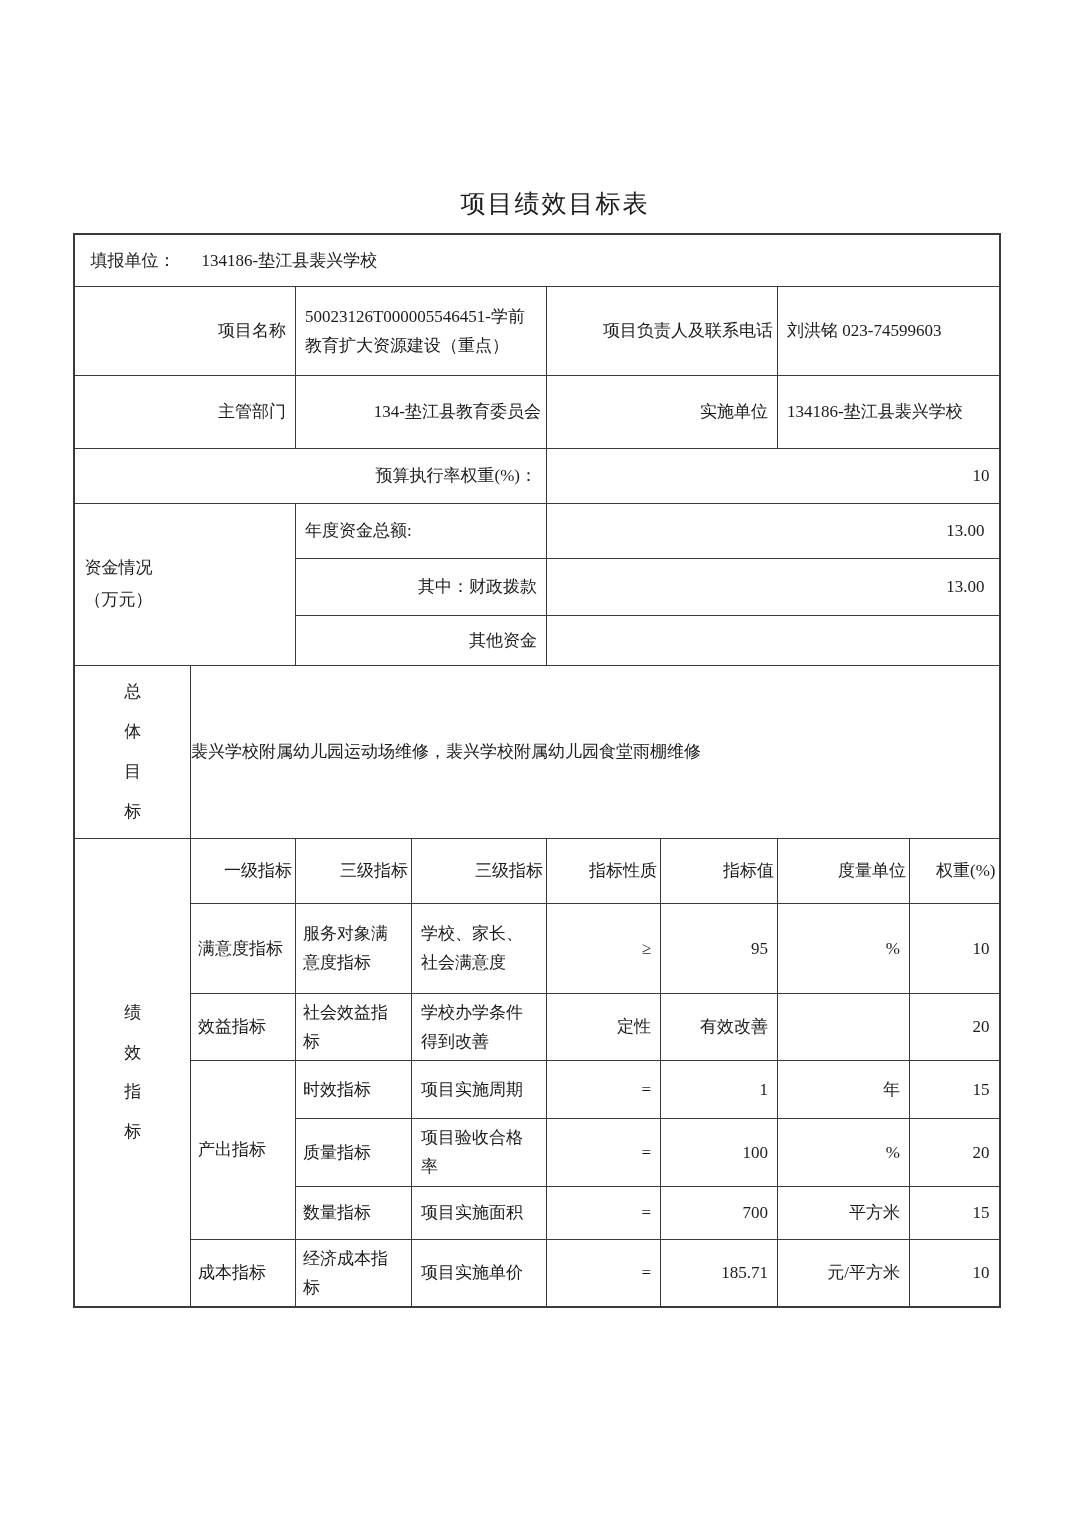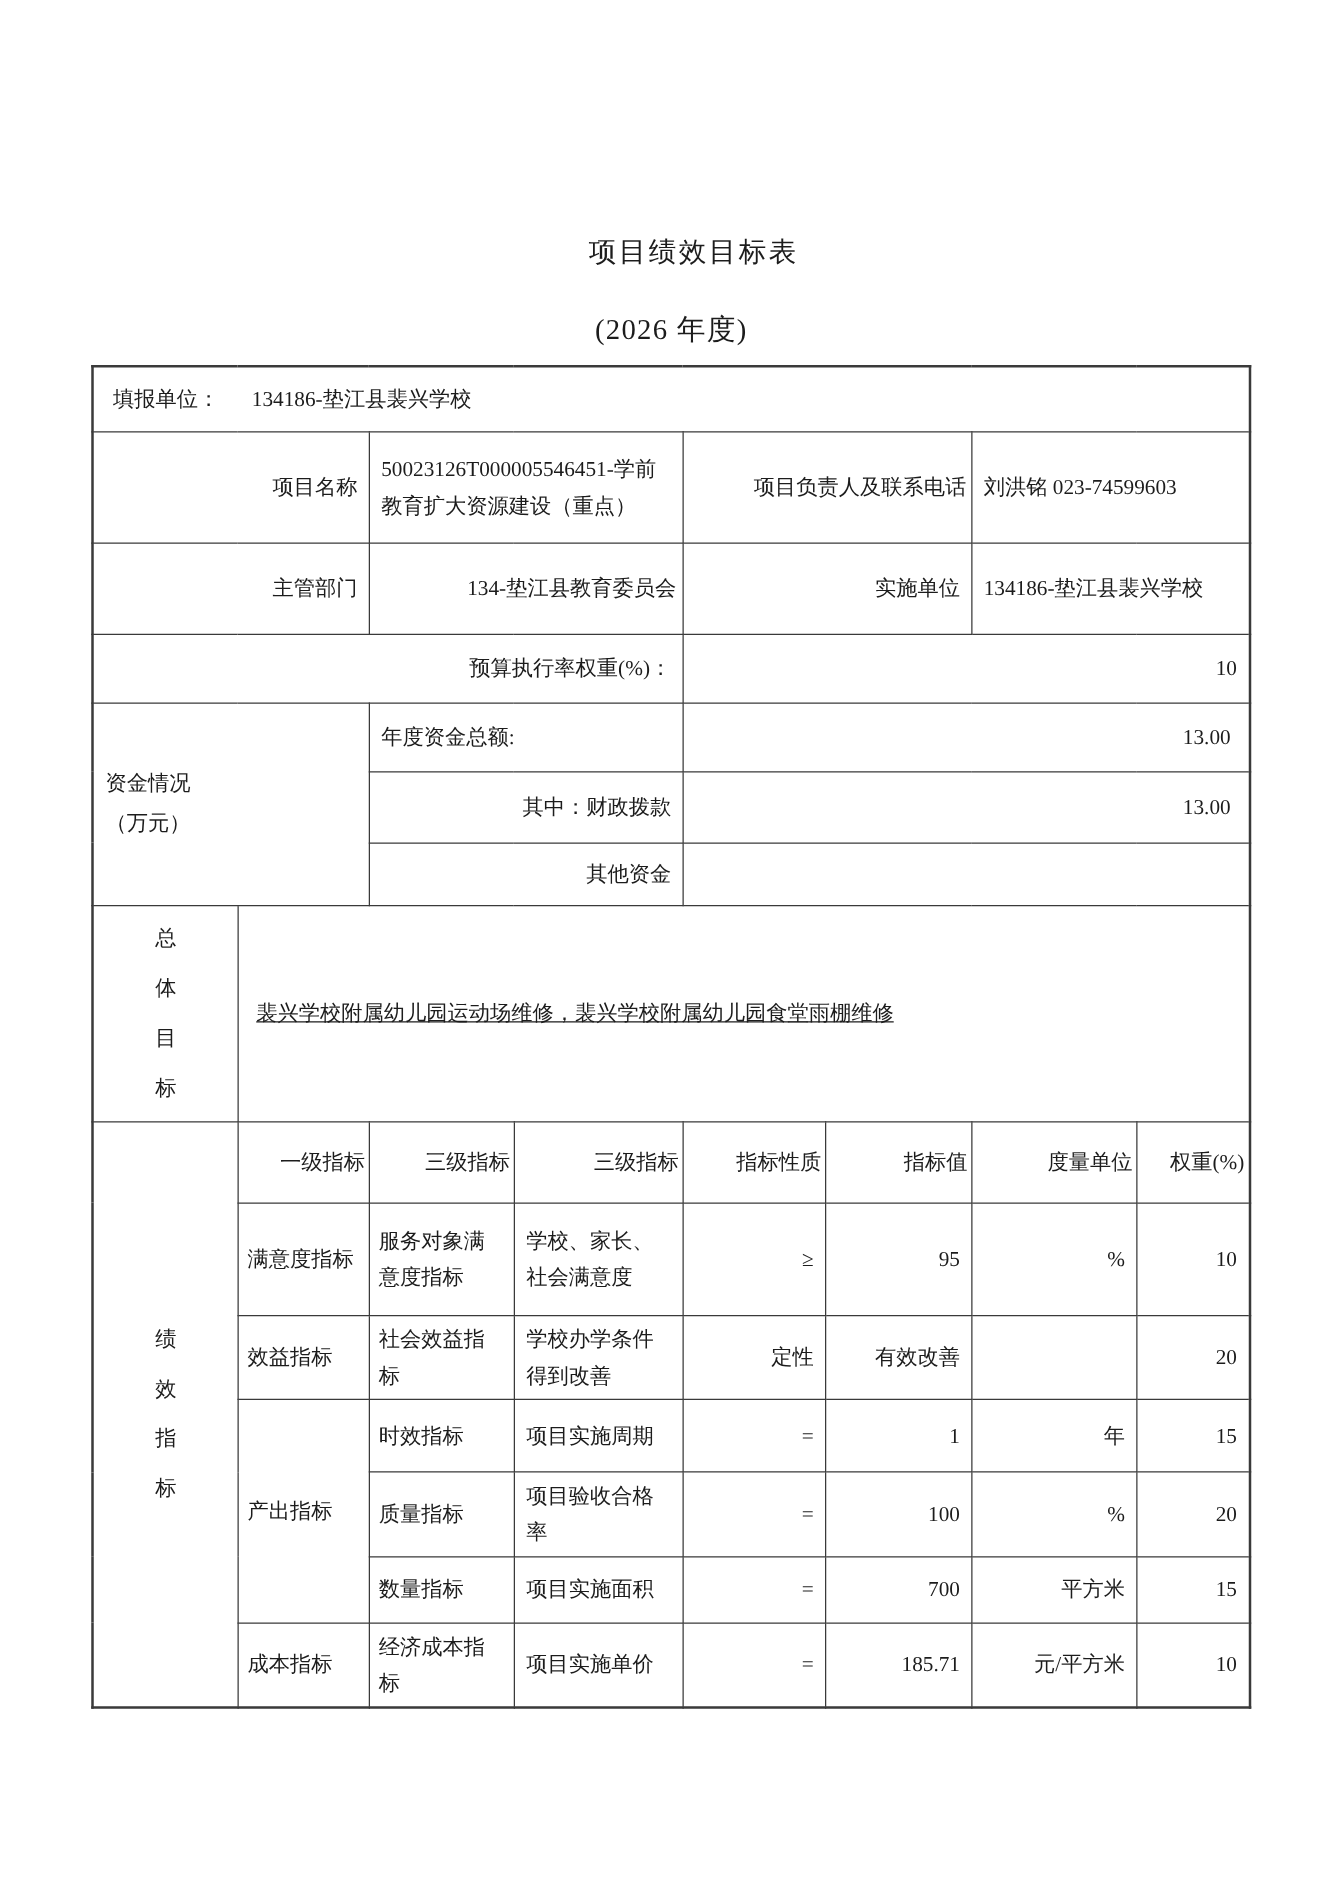--- a/index.html
+++ b/index.html
@@ -11,21 +11,21 @@
   }
   .page {
     width: 1074px;
     height: 1520px;
     background: #ffffff;
     overflow: hidden;
   }
   .doc-title {
     margin-top: 188px;
     text-align: center;
-    font-size: 22px;
+    font-size: 25px;
     font-weight: 400;
     letter-spacing: 2px;
     line-height: 1.25;
     margin-left: 36px;
   }
   .doc-subtitle {
     margin-top: 34px;
     text-align: center;
     font-size: 23px;
     font-weight: 400;
@@ -56,29 +56,28 @@
     text-align: center;
     line-height: 2.35;
     padding: 4px 2px;
   }
   .two-line {
     white-space: pre-line;
     text-align: left;
     line-height: 1.9;
   }
   .unit-value { margin-left: 26px; }
-  .goal-text { padding-left: 14px; text-decoration: underline; }
+  .goal-text { padding-left: 0; }
 </style>
 </head>
 <body>
 
 <div class="page">
 
   <h1 class="doc-title">项目绩效目标表</h1>
-  <h2 class="doc-subtitle">(2026 年度)</h2>
 
   <table class="form-table">
     <colgroup>
       <col style="width:116px">
         <col style="width:105px">
         <col style="width:116px">
         <col style="width:135px">
       <col style="width:114px">
         <col style="width:117px">
         <col style="width:132px">

